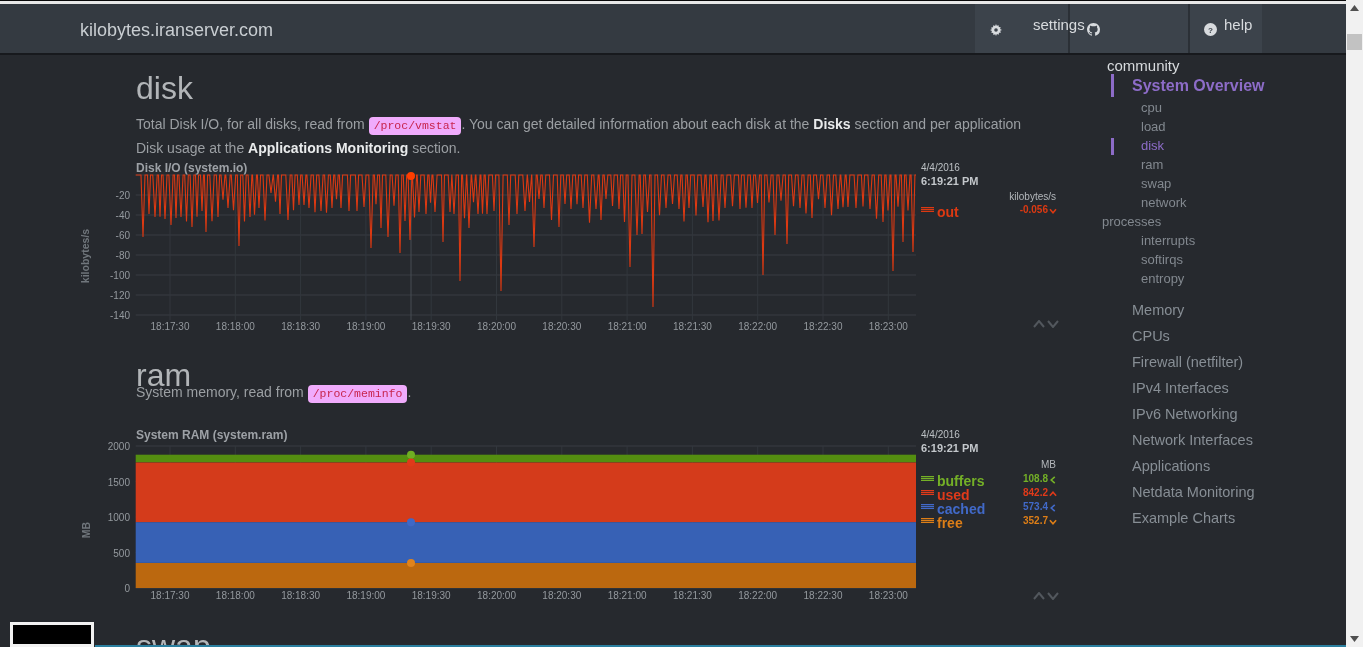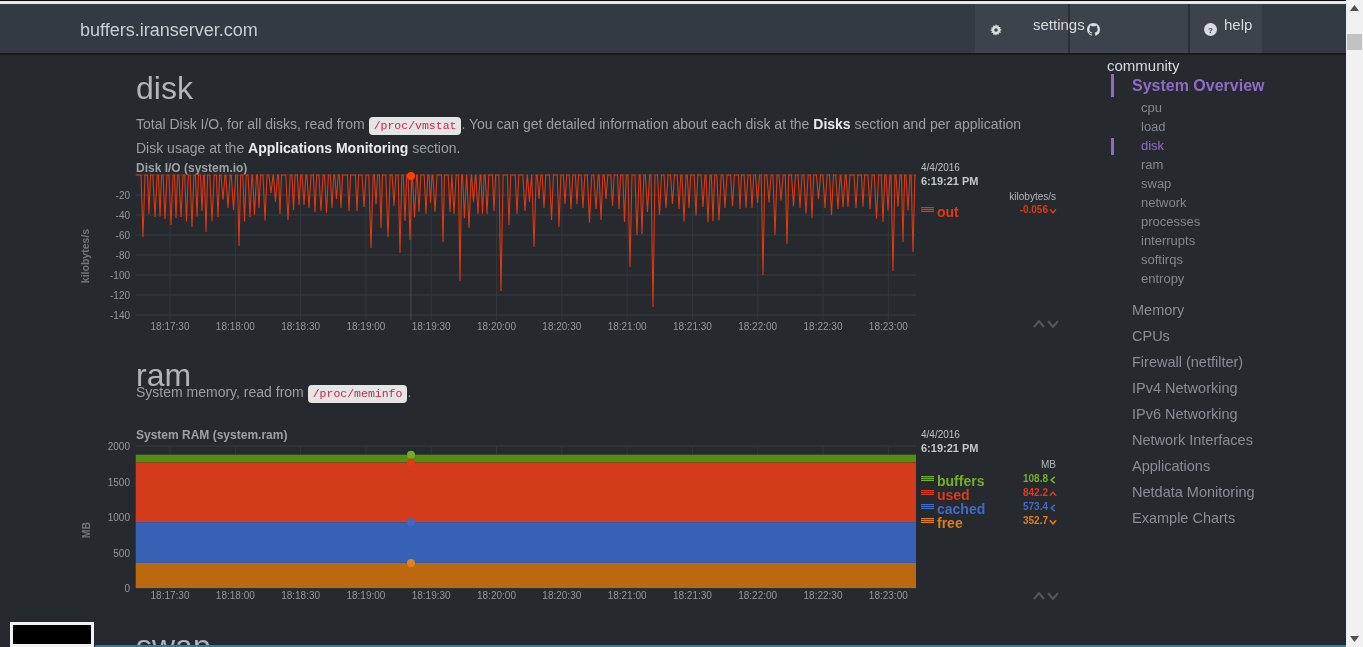--- a/index.html
+++ b/index.html
@@ -7,21 +7,21 @@
   .abs { position:absolute; }
   #topblack { left:0; top:0; width:1363px; height:1px; background:#0b0b0b; }
   #topwhite { left:0; top:1px; width:1346px; height:3px; background:#e9e9e9; }
   #navbar { left:0; top:4px; width:1346px; height:51px; background:#343a41; border-bottom:2px solid #17191d; }
   #brand { left:80px; top:20px; font-size:18px; color:#c9ced2; }
   .navbtn { top:4px; height:49px; background:#3c434b; color:#d8dbde; font-size:15px; }
   .navsep { top:4px; width:2px; height:49px; background:#2b3036; }
   h1.sect { position:absolute; font-size:32px; font-weight:400; color:#b2b5b8; }
   .para { position:absolute; font-size:14px; line-height:22px; color:#9b9fa3; }
   .para b { color:#e9ebec; font-weight:700; }
-  .chip { font-family:"Liberation Mono",monospace; font-size:11.5px; color:#c7254e; background:#e5e5e5; border-radius:4px; padding:2px 5px 3px 5px; }
+  .chip { font-family:"Liberation Mono",monospace; font-size:11.5px; color:#c7254e; background:#f0abfc; border-radius:4px; padding:2px 5px 3px 5px; }
   .ctitle { position:absolute; font-size:12px; font-weight:700; color:#9da1a6; }
   .ylab { position:absolute; font-size:10.5px; font-weight:700; color:#70767c; transform:rotate(-90deg); transform-origin:center; }
   .date { position:absolute; font-size:10px; color:#bcc0c4; }
   .time { position:absolute; font-size:11px; font-weight:700; color:#c3c7cb; }
   .unit { position:absolute; font-size:10px; color:#b3b7bb; text-align:right; }
   .leg { position:absolute; font-size:14px; font-weight:700; white-space:nowrap; }
   .legval { position:absolute; font-size:10px; font-weight:700; text-align:right; }
   .nav1 { position:absolute; left:1132px; font-size:14.5px; color:#878e95; white-space:nowrap; }
   .nav2 { position:absolute; left:1141px; font-size:13px; color:#82888f; }
   .purple { color:#8d6cc8 !important; }
@@ -29,21 +29,21 @@
   #scrollbar { left:1346px; top:0; width:17px; height:647px; background:#f1f1f1; }
   #sthumb { position:absolute; left:1px; top:34px; width:15px; height:16px; background:#c2c2c2; }
   #blueline { left:95px; top:645px; width:1251px; height:2px; background:#2a7f9f; }
   #tooltip { left:10px; top:622px; width:84px; height:25px; background:#000; border:3px solid #f2f2f2; }
 </style>
 </head>
 <body>
 <div class="abs" id="topblack"></div>
 <div class="abs" id="topwhite"></div>
 <div class="abs" id="navbar"></div>
-<div class="abs" id="brand">buffers.iranserver.com</div>
+<div class="abs" id="brand">kilobytes.iranserver.com</div>
 
 <div class="abs navbtn" style="left:975px; width:93px;"></div>
 <div class="abs navbtn" style="left:1070px; width:118px;"></div>
 <div class="abs navbtn" style="left:1190px; width:72px;"></div>
 <div class="abs navsep" style="left:1068px;"></div>
 <div class="abs navsep" style="left:1188px;"></div>
 <div class="abs" style="left:990px; top:22px; width:12px; height:12px;">
   <svg width="12" height="12" viewBox="0 0 16 16">
       <path fill="#d8dbde" d="M8 0l1 2.4 2.5-.9.2 2.6 2.6.2-.9 2.5L16 8l-2.4 1 .9 2.5-2.6.2-.2 2.6-2.5-.9L8 16l-1-2.4-2.5.9-.2-2.6-2.6-.2.9-2.5L0 8l2.4-1-.9-2.5 2.6-.2.2-2.6 2.5.9z"></path>
       <circle cx="8" cy="8" r="2.4" fill="#3c434b"></circle>
@@ -248,33 +248,33 @@
   </svg>
 
 <h1 class="sect" style="left:136px; top:628px;">swap</h1>
 
 <div class="pbar" style="left:1111px; top:74px; height:23px;"></div>
 <div class="pbar" style="left:1111px; top:138px; height:17px;"></div>
 <div class="nav1 purple" style="left:1132px; top:77px; font-size:16px; font-weight:700;">System Overview</div>
 <div class="nav1" style="left:1132px; top:302px;">Memory</div>
 <div class="nav1" style="left:1132px; top:328px;">CPUs</div>
 <div class="nav1" style="left:1132px; top:354px;">Firewall (netfilter)</div>
-<div class="nav1" style="left:1132px; top:380px;">IPv4 Networking</div>
+<div class="nav1" style="left:1132px; top:380px;">IPv4 Interfaces</div>
 <div class="nav1" style="left:1132px; top:406px;">IPv6 Networking</div>
 <div class="nav1" style="left:1132px; top:432px;">Network Interfaces</div>
 <div class="nav1" style="left:1132px; top:458px;">Applications</div>
 <div class="nav1" style="left:1132px; top:484px;">Netdata Monitoring</div>
 <div class="nav1" style="left:1132px; top:510px;">Example Charts</div>
 <div class="nav2" style="left:1141px; top:100px;">cpu</div>
 <div class="nav2" style="left:1141px; top:119px;">load</div>
 <div class="nav2 purple" style="left:1141px; top:138px;">disk</div>
 <div class="nav2" style="left:1141px; top:157px;">ram</div>
 <div class="nav2" style="left:1141px; top:176px;">swap</div>
 <div class="nav2" style="left:1141px; top:195px;">network</div>
-<div class="nav2" style="left:1141px; top:214px;">processes</div>
+<div class="nav2" style="left:1102px; top:214px;">processes</div>
 <div class="nav2" style="left:1141px; top:233px;">interrupts</div>
 <div class="nav2" style="left:1141px; top:252px;">softirqs</div>
 <div class="nav2" style="left:1141px; top:271px;">entropy</div>
 
 <div class="abs" id="blueline"></div>
 <div class="abs" id="tooltip"></div>
 
 <div class="abs" id="scrollbar">
   <div id="sthumb"></div>
   <svg style="position:absolute; left:4px; top:5px;" width="9" height="6" viewBox="0 0 9 6">

